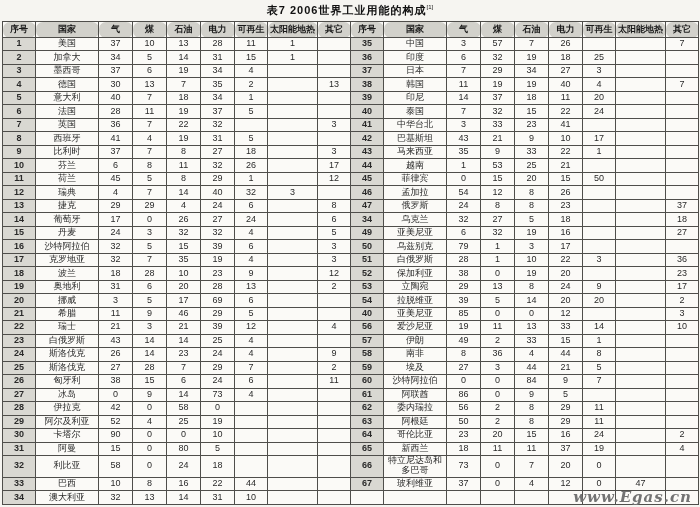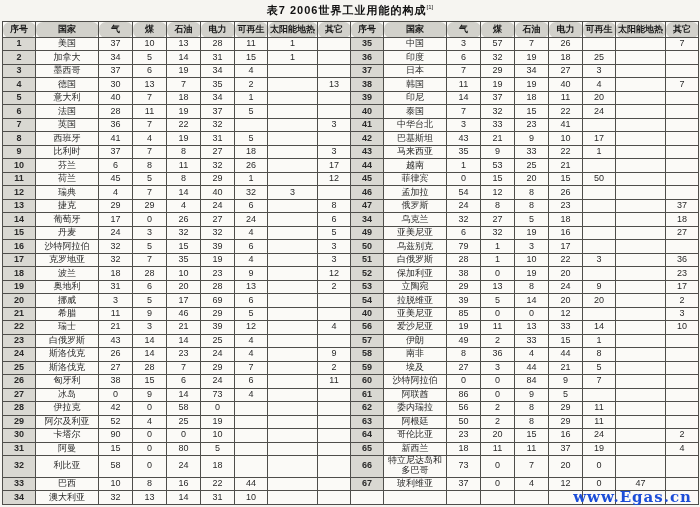--- a/index.html
+++ b/index.html
@@ -67,23 +67,24 @@
     font-weight: bold;
   }
   table.energy td.country {
     letter-spacing: 0;
   }
   .watermark {
     position: absolute;
     right: 8px;
     bottom: 1px;
     font-family: "DejaVu Serif", serif;
+    font-style: italic;
     font-weight: bold;
     font-size: 15px;
-    color: #1d4ed8;
+    color: #737373;
     letter-spacing: 1px;
     pointer-events: none;
     white-space: nowrap;
   }
 </style>
 </head>
 <body>
 
 <div class="page">
   <div class="title"><span>表7  2006世界工业用能的构成</span><sup>[1]</sup></div>

